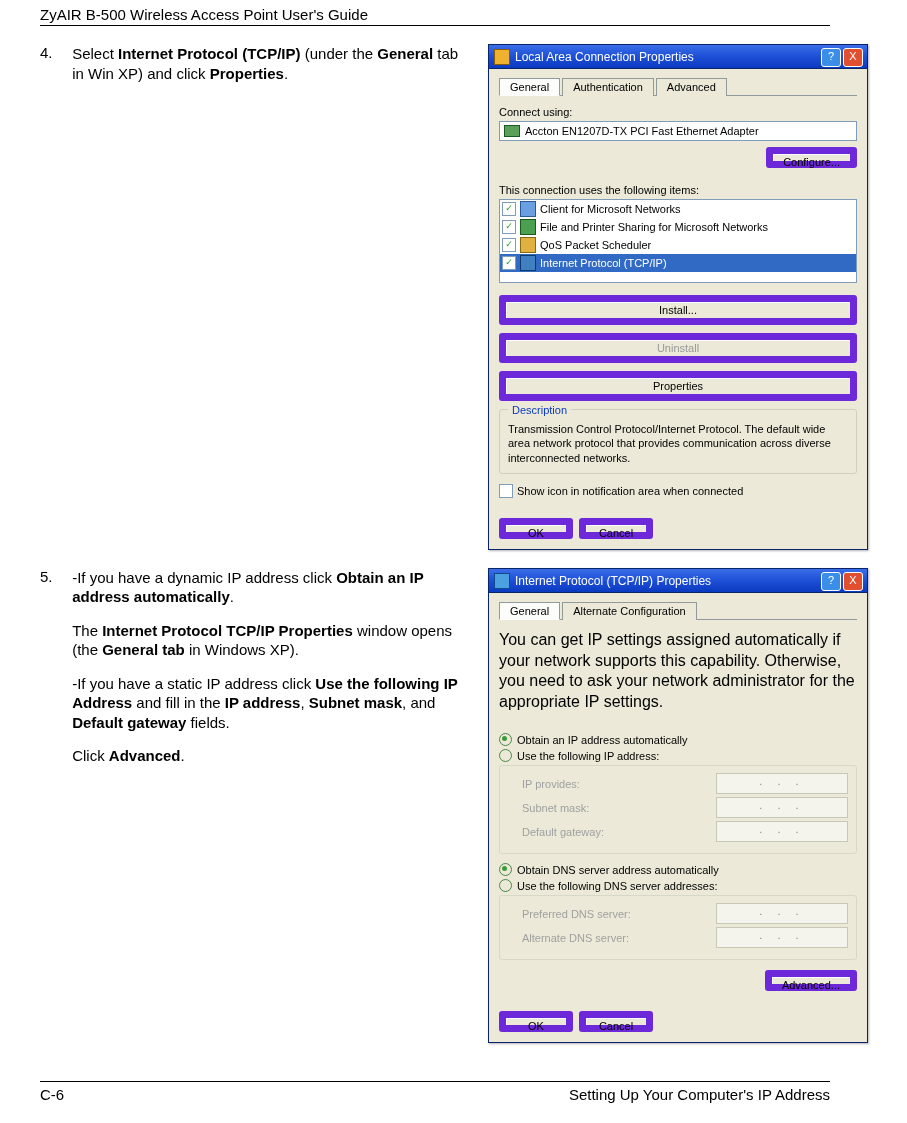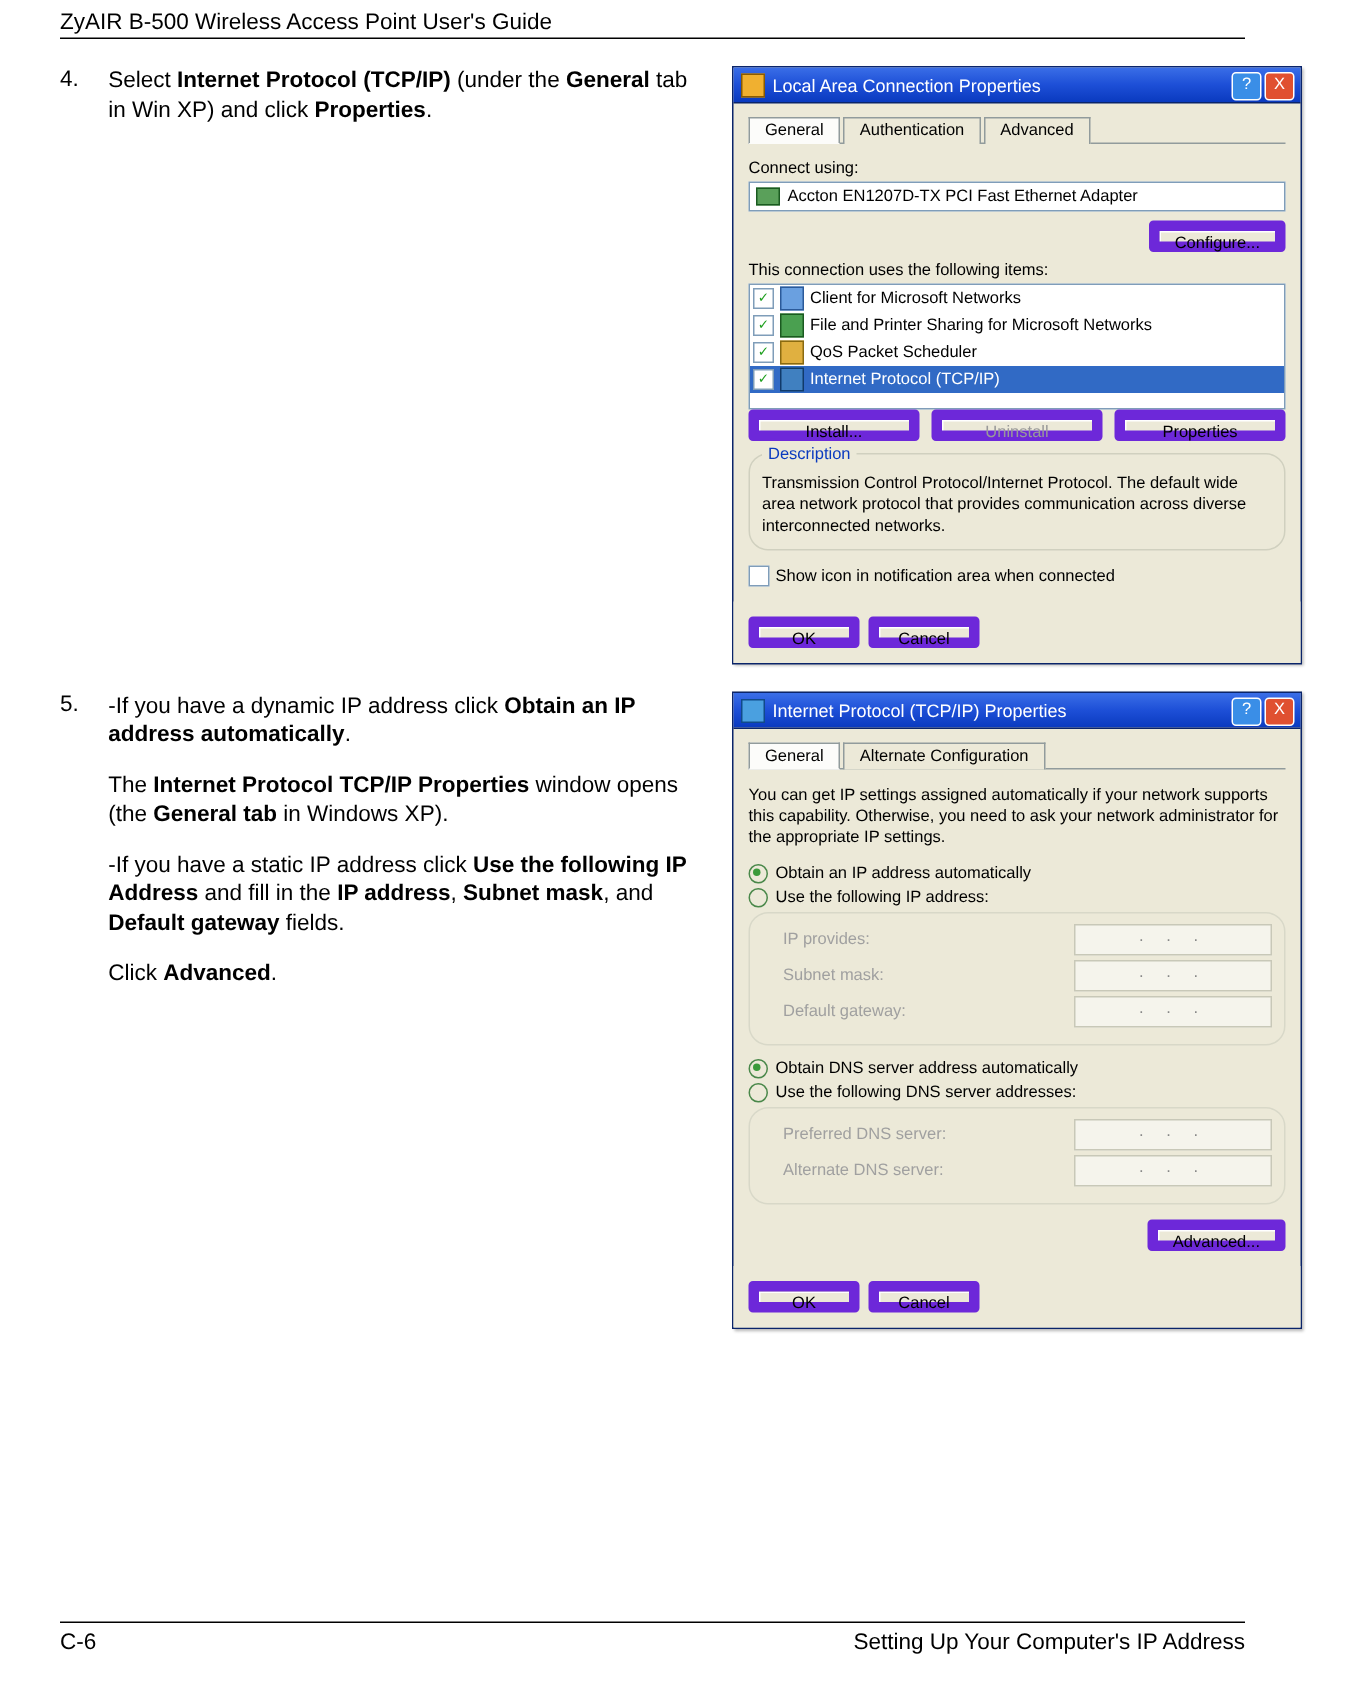--- a/index.html
+++ b/index.html
@@ -101,24 +101,24 @@
   }
   .item-row { display:flex; align-items:center; padding:1px 2px;}
   .item-row.sel { background:#316ac5; color:#fff; }
   .chk { width:12px; height:12px; border:1px solid #7f9db9; background:#fff; margin-right:4px; font-size:9px; line-height:10px; text-align:center; color:#21a121;}
   .mini-icon { width:14px; height:14px; margin-right:4px; display:inline-block; }
   .mi-client { background:#6aa0e0; border:1px solid #2b5a9a;}
   .mi-share  { background:#4aa050; border:1px solid #1a5a20;}
   .mi-qos    { background:#e0b040; border:1px solid #8a6a10;}
   .mi-net    { background:#4080c0; border:1px solid #103a6a;}
 
-  .btn-row { display:flex; justify-content:space-between; margin-top:0; gap:8px;}
+  .btn-row { display:flex; justify-content:space-between; margin-top:12px; gap:8px;flex-direction:column;}
   .btn-row .xp-btn { flex:1; }
 
-  .groupbox { border:1px solid #d0d0bf; padding:6px 8px 8px 8px; margin-top:8px; border-radius:13px;}
+  .groupbox { border:1px solid #d0d0bf; padding:6px 8px 8px 8px; margin-top:8px; border-radius:3px;}
   .group-title { position:relative; top:-12px; background:#ece9d8; display:inline-block; padding:0 4px; color:#0a3abf; font-size:11px;}
   .desc-text { font-size:11px; margin-top:-6px; line-height:1.3; }
 
   .show-icon-row { display:flex; align-items:center; margin-top:10px; font-size:11px;}
   .show-icon-row .chk { color:transparent; }
 
   .dlg-bottom { display:flex; justify-content:flex-start; gap:6px; padding:10px; background:#ece9d8;}
 
   
   .radio { width:11px; height:11px; border:1px solid #4a884a; border-radius:50%; margin-right:5px; display:inline-block; position:relative;}
@@ -171,21 +171,21 @@
 
           <span class="xp-label">Connect using:</span>
           <div class="xp-input">
             <span class="nic-icon"></span>
             <span>Accton EN1207D-TX PCI Fast Ethernet Adapter</span>
           </div>
           <div style="display:flex; justify-content:flex-end; margin-top:6px;">
             <button class="xp-btn">Configure...</button>
           </div>
 
-          <span class="xp-label" style="margin-top:6px;">This connection uses the following items:</span>
+          <span class="xp-label" style="margin-top:16px;">This connection uses the following items:</span>
           <div class="item-list">
             <div class="item-row">
               <span class="chk">✓</span>
                 <span class="mini-icon mi-client"></span>
                 <span>Client for Microsoft Networks</span>
             </div>
             <div class="item-row">
               <span class="chk">✓</span>
                 <span class="mini-icon mi-share"></span>
                 <span>File and Printer Sharing for Microsoft Networks</span>
@@ -254,21 +254,21 @@
             <span class="xp-tb xp-help">?</span>
             <span class="xp-tb xp-close">X</span>
           </span>
         </div>
         <div class="xp-body">
           <div class="tabs">
             <div class="tab active">General</div>
             <div class="tab">Alternate Configuration</div>
           </div>
 
-          <div style="font-size:11px; line-height:1.3; margin-bottom:10px;">You can get IP settings assigned automatically if your network supports this capability. Otherwise, you need to ask your network administrator for the appropriate IP settings.</div>
+          <div style="font-size:16px; line-height:1.3; margin-bottom:20px;">You can get IP settings assigned automatically if your network supports this capability. Otherwise, you need to ask your network administrator for the appropriate IP settings.</div>
 
           <div class="rad-row">
             <span class="radio sel"></span>
             <span>Obtain an IP address automatically</span>
           </div>
           <div class="rad-row">
             <span class="radio"></span>
             <span>Use the following IP address:</span>
           </div>
           <div class="groupbox" style="border-color:#d8d8c8; padding-top:4px; margin-top:2px;">

